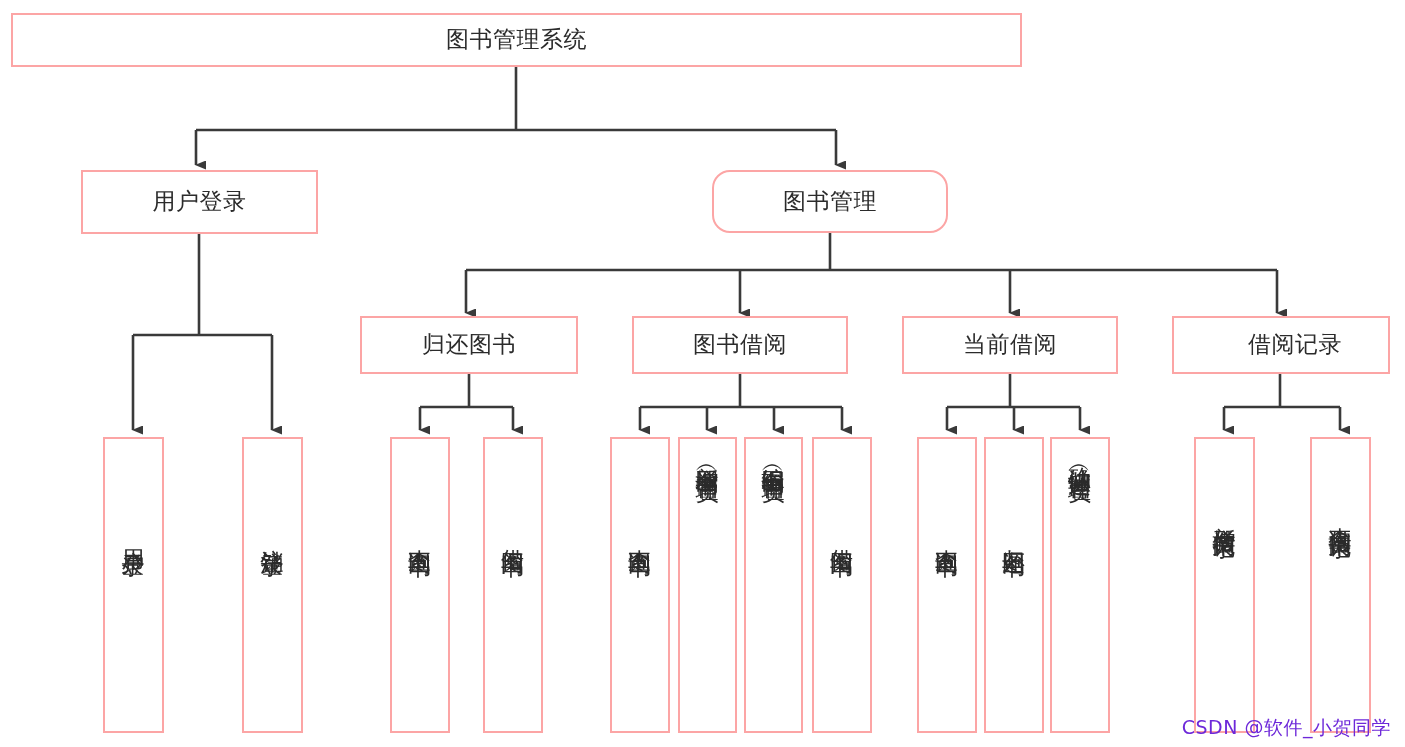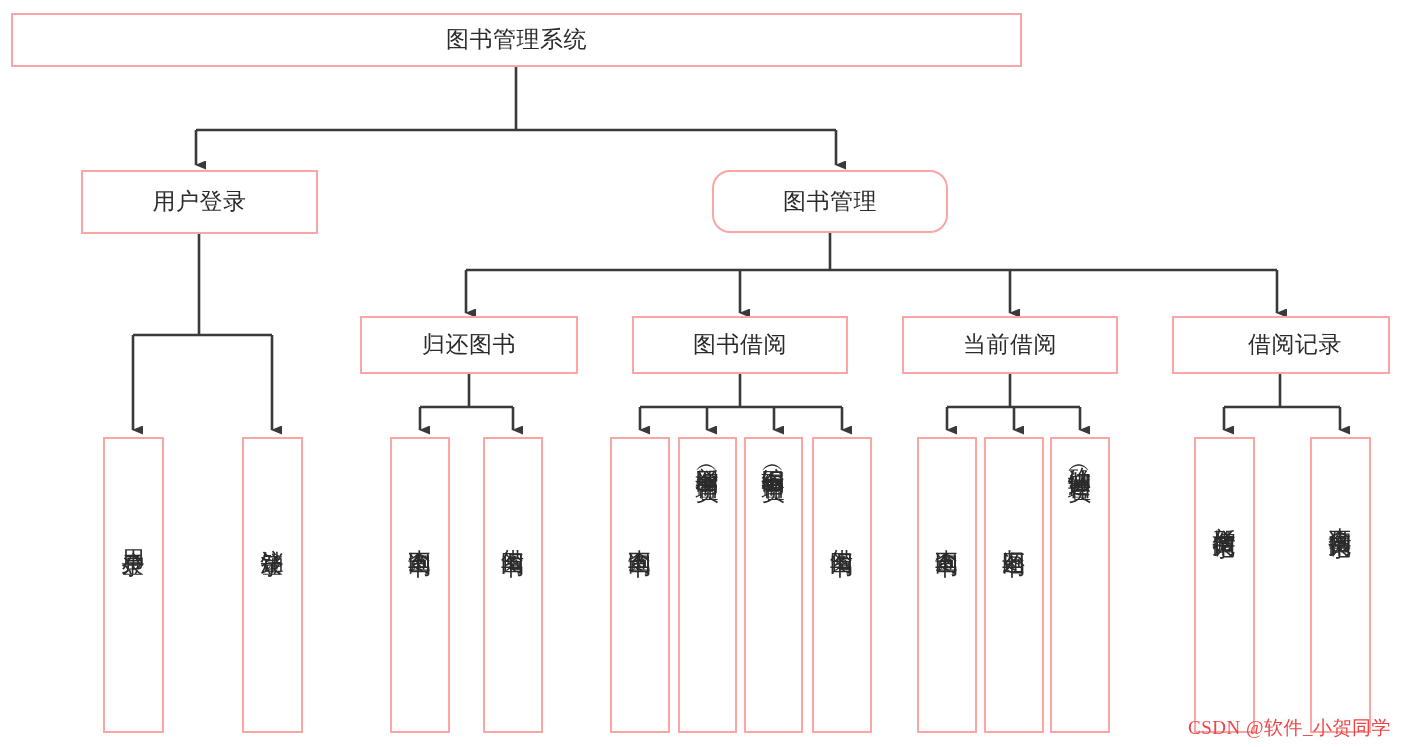--- a/index.html
+++ b/index.html
@@ -62,24 +62,23 @@
     margin-top:66px;
   }
   .node.v.top .lbl{
     margin-top:6px;
   }
   .watermark{
     position:absolute;
     right:14px;
     bottom:6px;
     font-size:19px;
-    color:#ef4444;
+    color:#6d28d9;
     letter-spacing:0.5px;
     white-space:nowrap;
-    font-family:Liberation Serif, serif;
   }
 </style>
 </head>
 <body>
 
 <div id="canvas">
 
   <svg class="wires" viewBox="0 0 1405 747" xmlns="http://www.w3.org/2000/svg">
     <defs>
       <marker id="arw" markerWidth="10" markerHeight="11" refX="4.5" refY="10" orient="auto" markerUnits="userSpaceOnUse">

